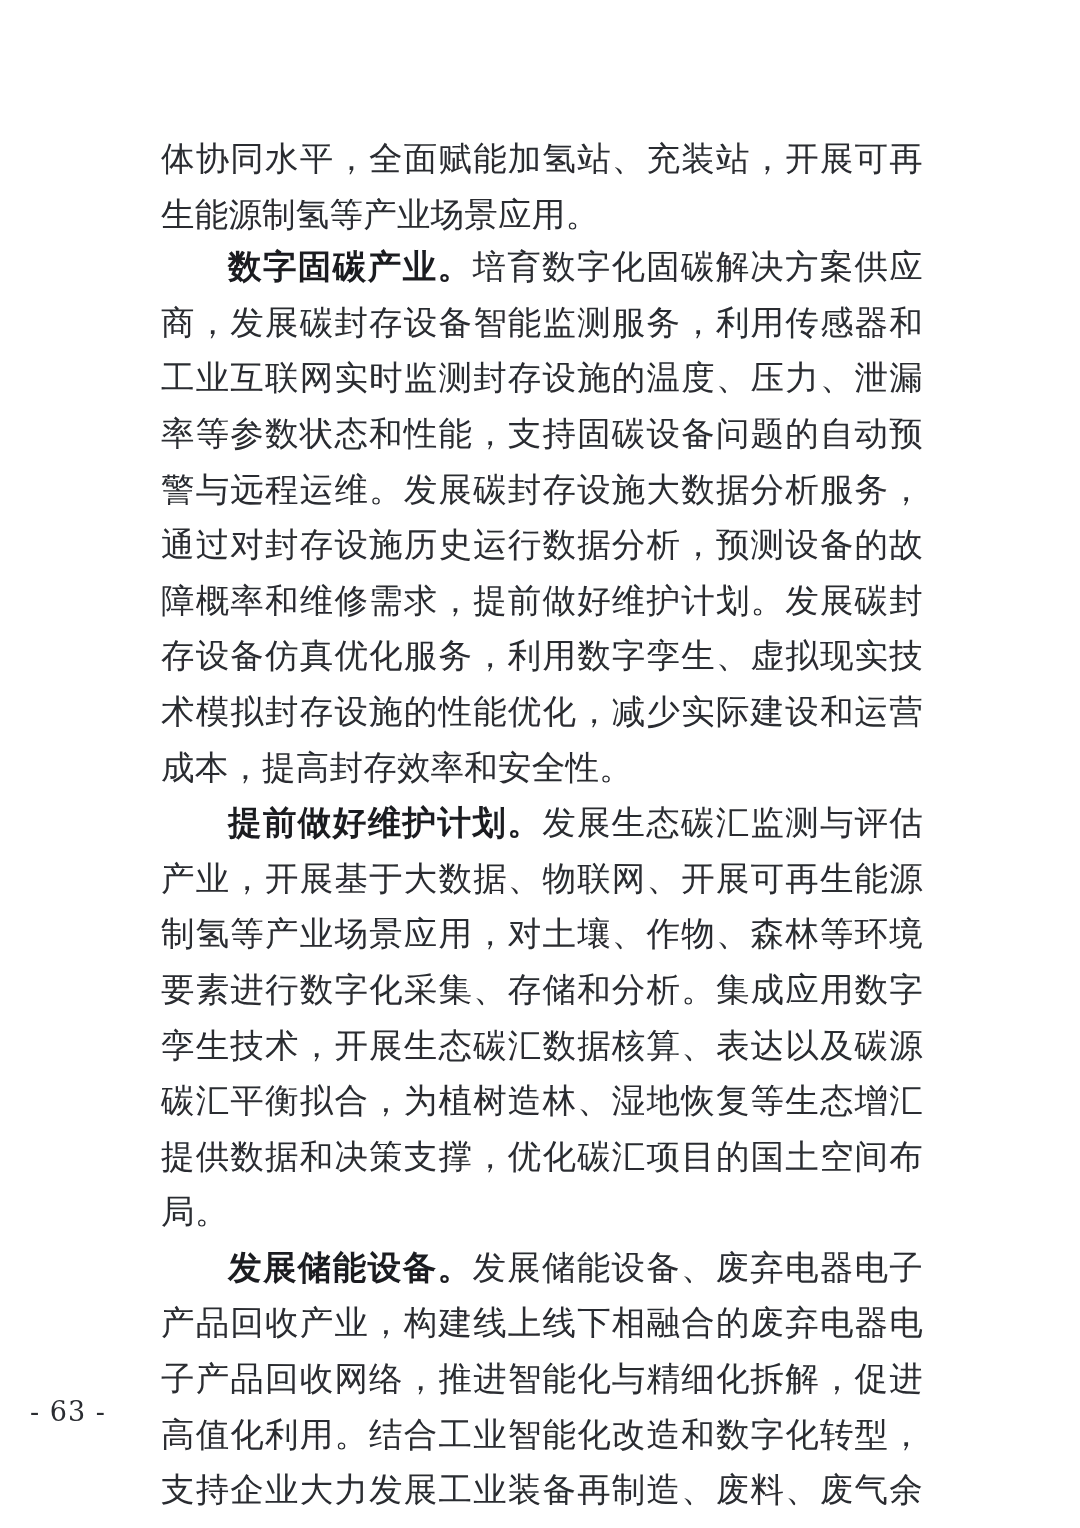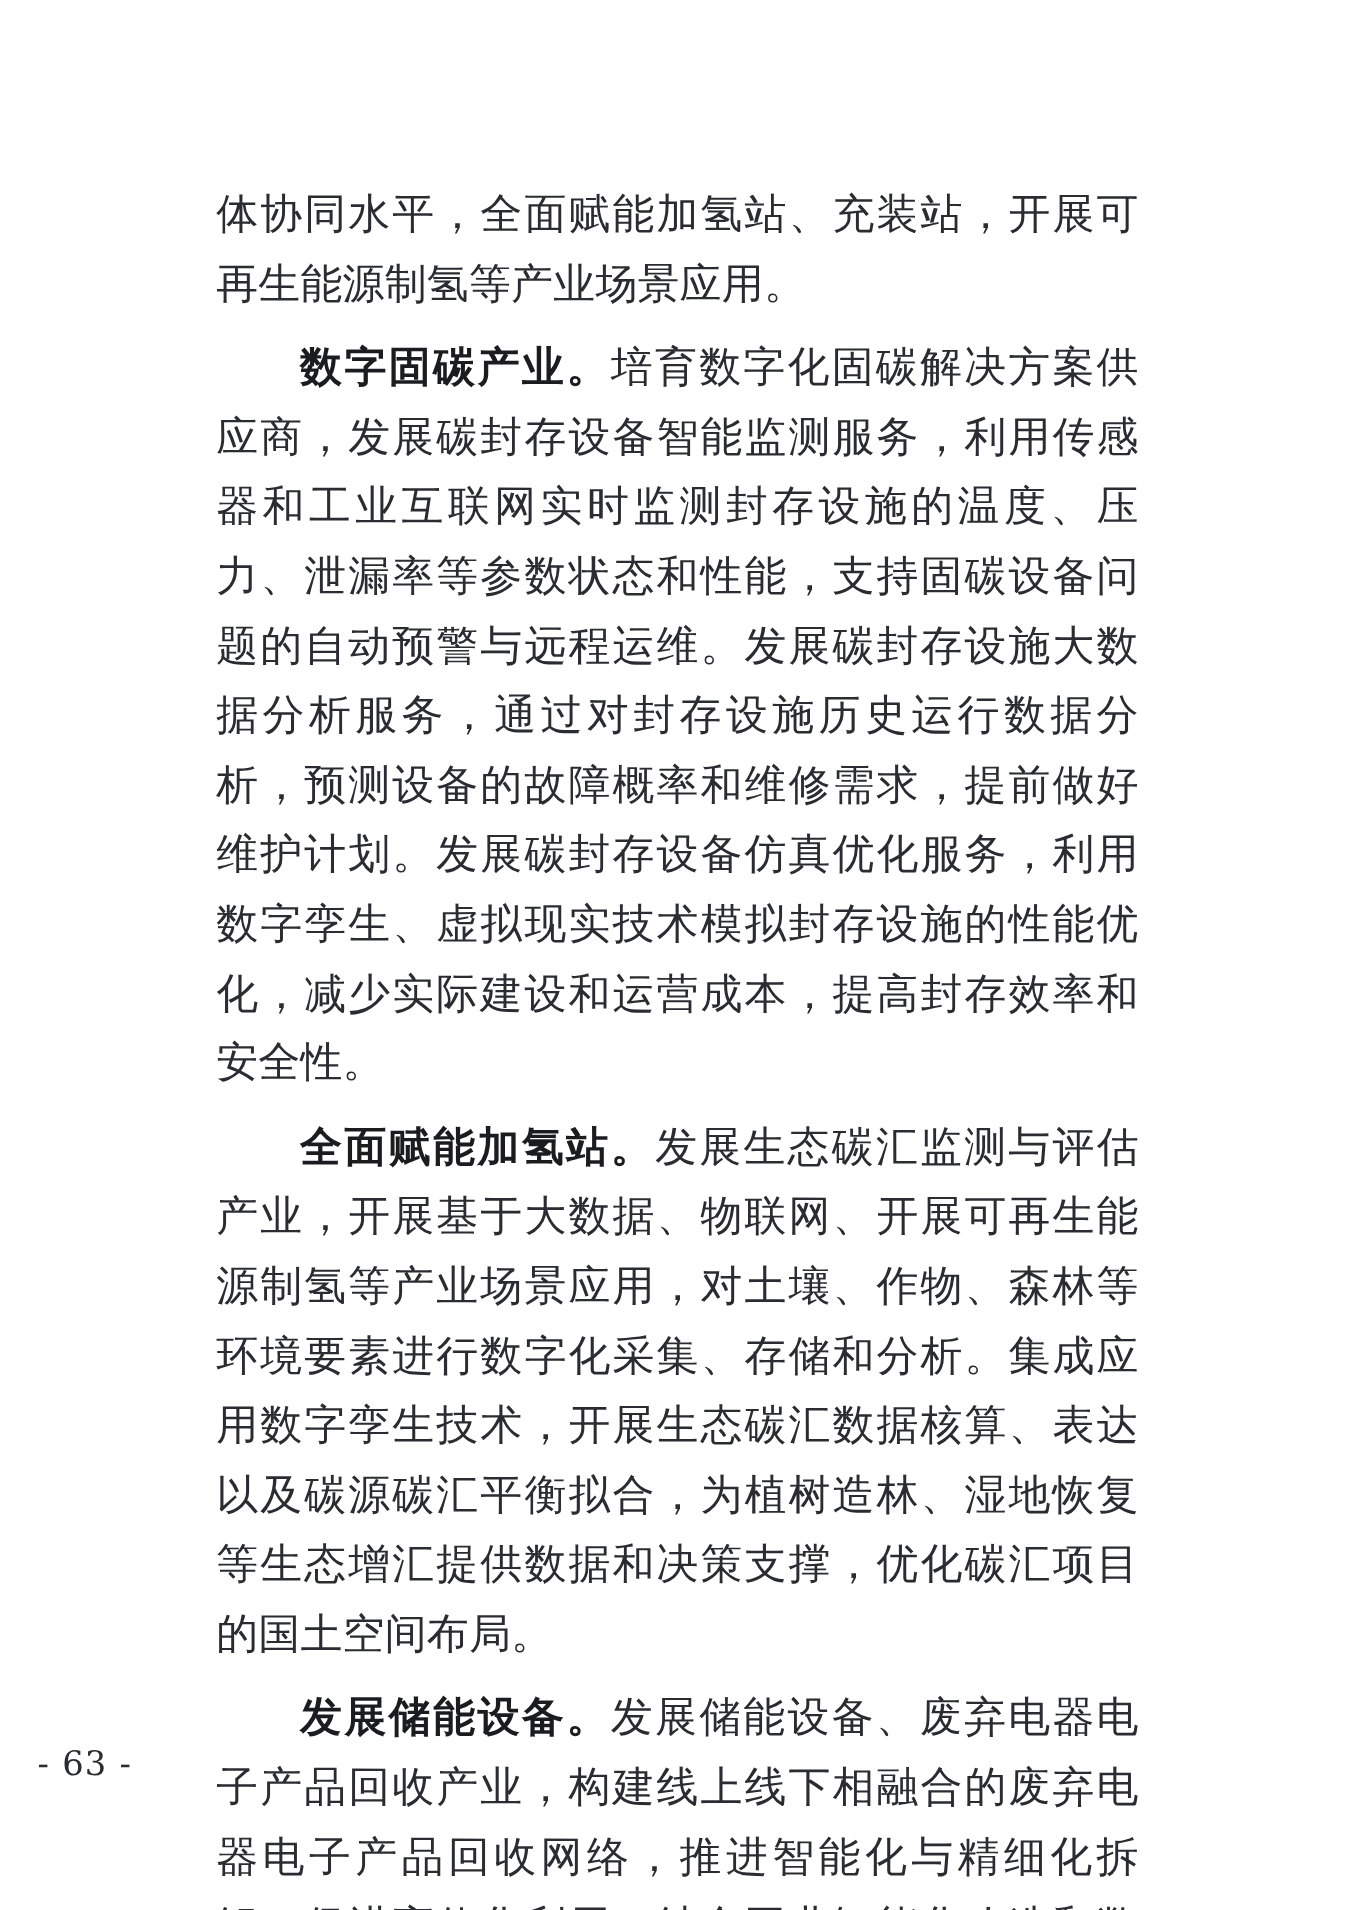--- a/index.html
+++ b/index.html
@@ -27,35 +27,36 @@
 
   
   .text-column {
     position: absolute;
     left: 161px;
     top: 131px;
     width: 762px;
   }
 
   .para {
-    margin: 12px;
+    margin: 0;
     padding: 0;
     font-size: 33.5px;
     line-height: 55.6px;
     color: #2a2c31;
     text-align: justify;
     text-justify: inter-character;
     text-align-last: left;
     letter-spacing: 0.2px;
     font-weight: 400;
     -webkit-font-smoothing: antialiased;
   }
 
   .para.indent {
     text-indent: 67px;
+    font-family: Liberation Mono, monospace;
   }
 
   .lead {
     font-weight: 700;
     color: #1b1c20;
     letter-spacing: 0.4px;
   }
 
   .page-number {
     position: absolute;
@@ -79,21 +80,21 @@
 
     <p class="para">
       <span>体协同水平，全面赋能加氢站、充装站，开展可再生能源制氢等产业场景应用。</span>
     </p>
 
     <p class="para indent">
       <span class="lead">数字固碳产业。</span><span>培育数字化固碳解决方案供应商，发展碳封存设备智能监测服务，利用传感器和工业互联网实时监测封存设施的温度、压力、泄漏率等参数状态和性能，支持固碳设备问题的自动预警与远程运维。发展碳封存设施大数据分析服务，通过对封存设施历史运行数据分析，预测设备的故障概率和维修需求，提前做好维护计划。发展碳封存设备仿真优化服务，利用数字孪生、虚拟现实技术模拟封存设施的性能优化，减少实际建设和运营成本，提高封存效率和安全性。</span>
     </p>
 
     <p class="para indent">
-      <span class="lead">全面赋能加氢站。</span><span>发展生态碳汇监测与评估产业，开展基于大数据、物联网、开展可再生能源制氢等产业场景应用，对土壤、作物、森林等环境要素进行数字化采集、存储和分析。集成应用数字孪生技术，开展生态碳汇数据核算、表达以及碳源碳汇平衡拟合，为植树造林、湿地恢复等生态增汇提供数据和决策支撑，优化碳汇项目的国土空间布局。</span>
+      <span class="lead">提前做好维护计划。</span><span>发展生态碳汇监测与评估产业，开展基于大数据、物联网、开展可再生能源制氢等产业场景应用，对土壤、作物、森林等环境要素进行数字化采集、存储和分析。集成应用数字孪生技术，开展生态碳汇数据核算、表达以及碳源碳汇平衡拟合，为植树造林、湿地恢复等生态增汇提供数据和决策支撑，优化碳汇项目的国土空间布局。</span>
     </p>
 
     <p class="para indent">
       <span class="lead">发展储能设备。</span><span>发展储能设备、废弃电器电子产品回收产业，构建线上线下相融合的废弃电器电子产品回收网络，推进智能化与精细化拆解，促进高值化利用。结合工业智能化改造和数字化转型，支持企业大力发展工业装备再制造、废料、废气余热等资源回收利用服务。建设“互联网+回收”“互联网+二手”市场，构建废旧物资循环利用体系，发展城乡废旧物资回收处理一体化服务、二手商品交易市场、社</span>
     </p>
 
   </div>
 
   <div class="page-number">- 63 -</div>
 

